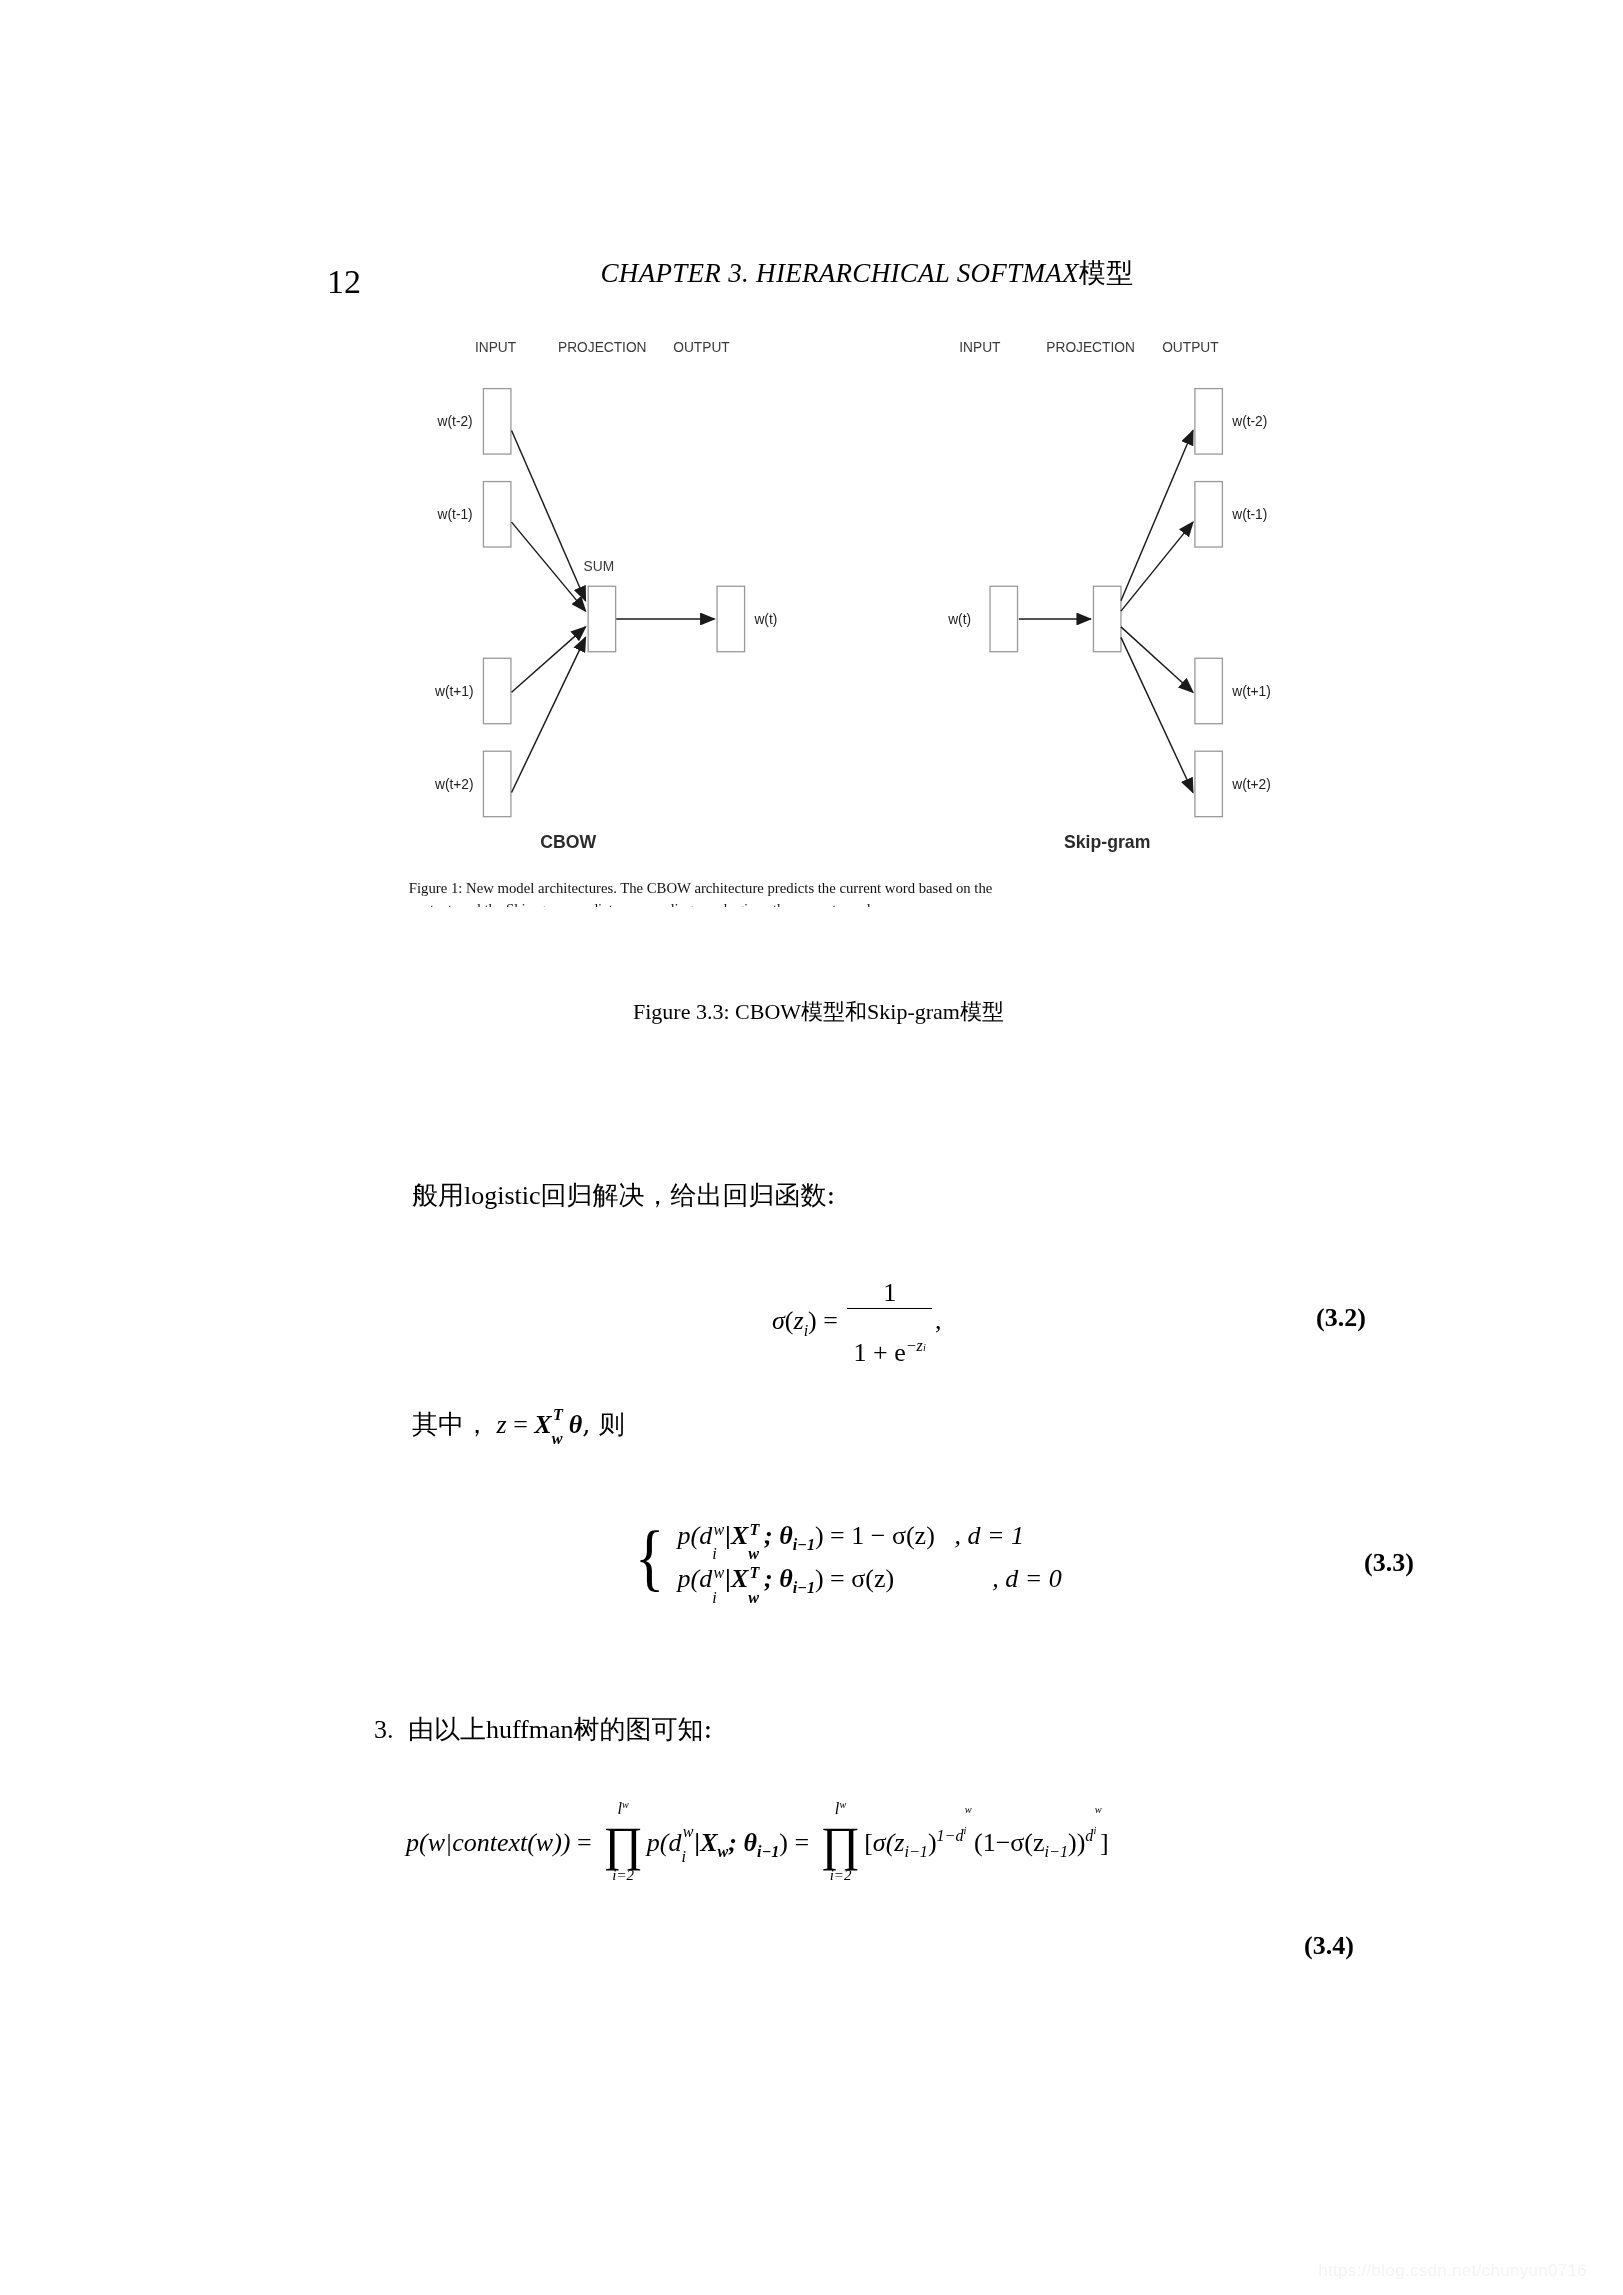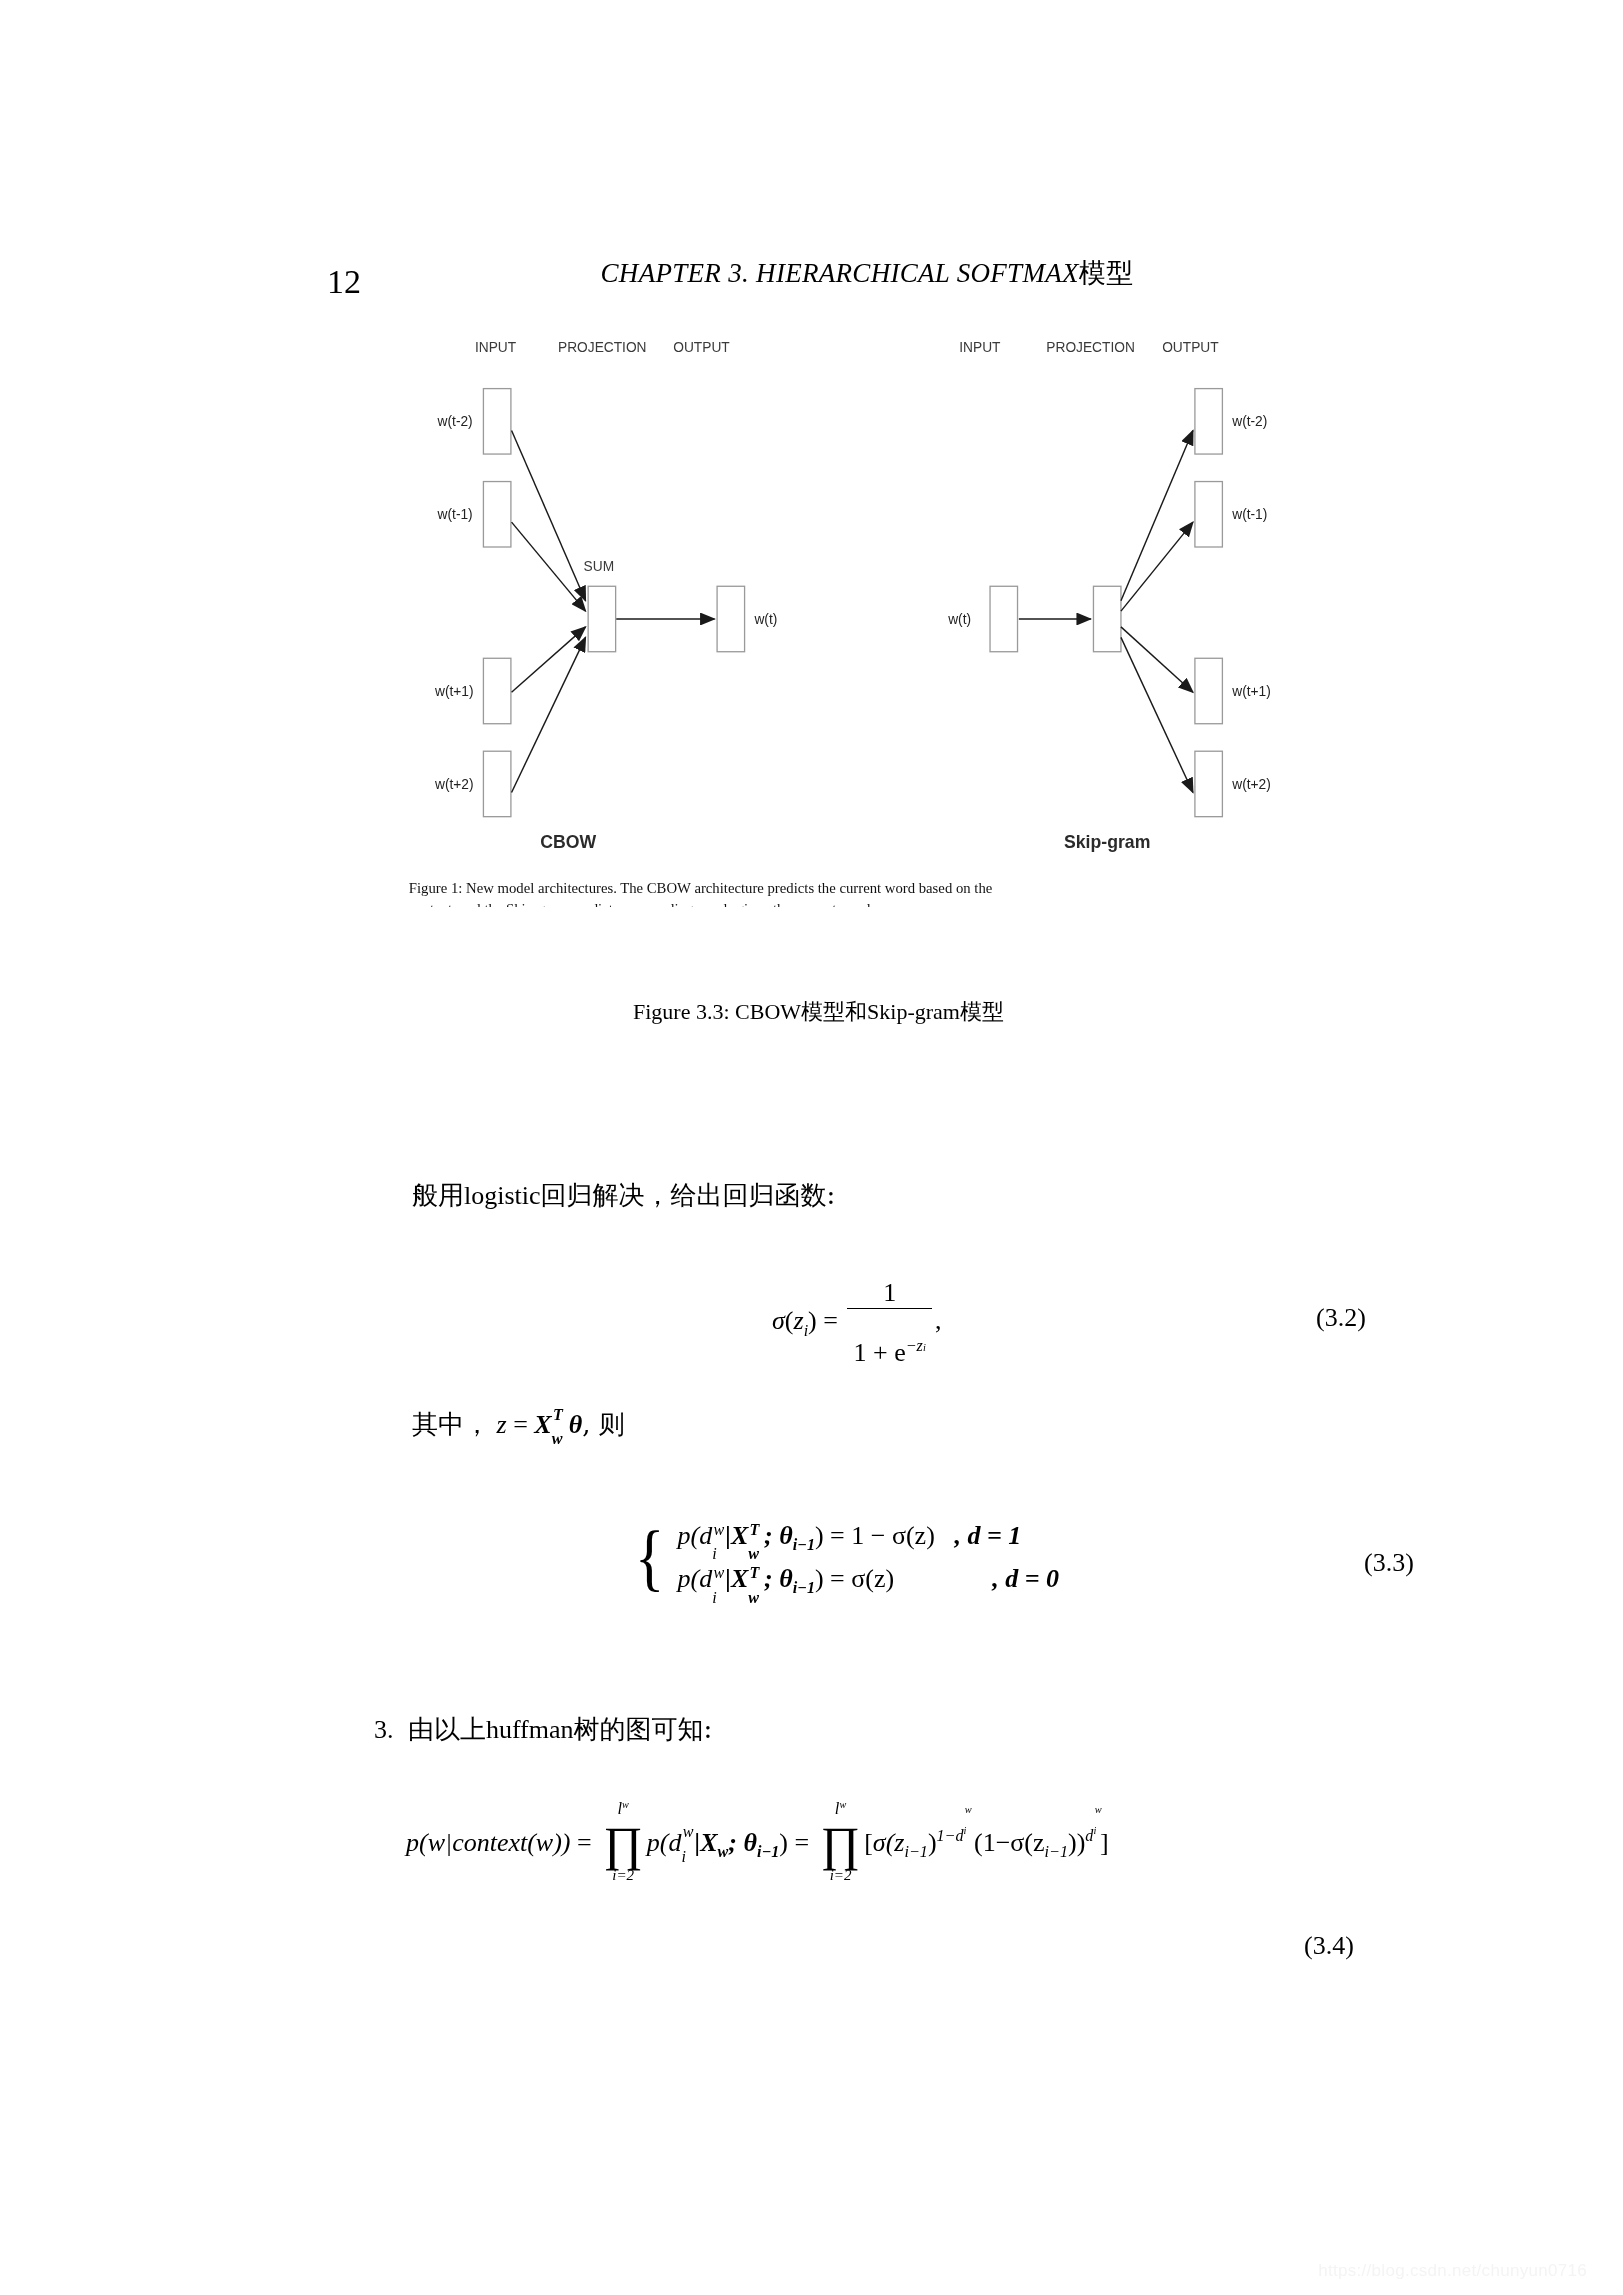--- a/index.html
+++ b/index.html
@@ -113,20 +113,21 @@
   }
   sup.s { font-size: 0.62em; vertical-align: super; }
   sub.s { font-size: 0.62em; vertical-align: sub; }
 
   
   .eq-block { position: absolute; }
   .eq-number {
     position: absolute;
     font-size: 26px;
     font-family: "Liberation Serif","DejaVu Serif",serif;
+    font-weight: bold;
   }
 
   
   .eq32 { top: 1280px; left: 772px; font-size: 26px; }
   .frac {
     display: inline-block;
     vertical-align: middle;
     text-align: center;
     margin: 0 2.6px;
     position: relative;
@@ -155,21 +156,21 @@
   .brace {
     font-size: 73px;
     line-height: 0.82;
     font-family: "Liberation Serif","DejaVu Serif",serif;
     margin-right: 10.5px;
     transform: scaleX(0.85);
     display: inline-block;
   }
   .cases-rows { display: inline-block; }
   .cases-row { white-space: nowrap; line-height: 1.62; }
-  .cases-row .cond { display: inline-block; margin-left: 19.6px; font-weight: bold; }
+  .cases-row .cond { display: inline-block; margin-left: 19.6px; }
   .eq33num { top: 1548px; left: 1364px; }
 
   
   .eq34 { top: 1826px; left: 406px; font-size: 26px; white-space: nowrap; }
   .bigprod {
     display: inline-block;
     position: relative;
     vertical-align: middle;
     text-align: center;
     margin: 0 3.9px 0 5.2px;

